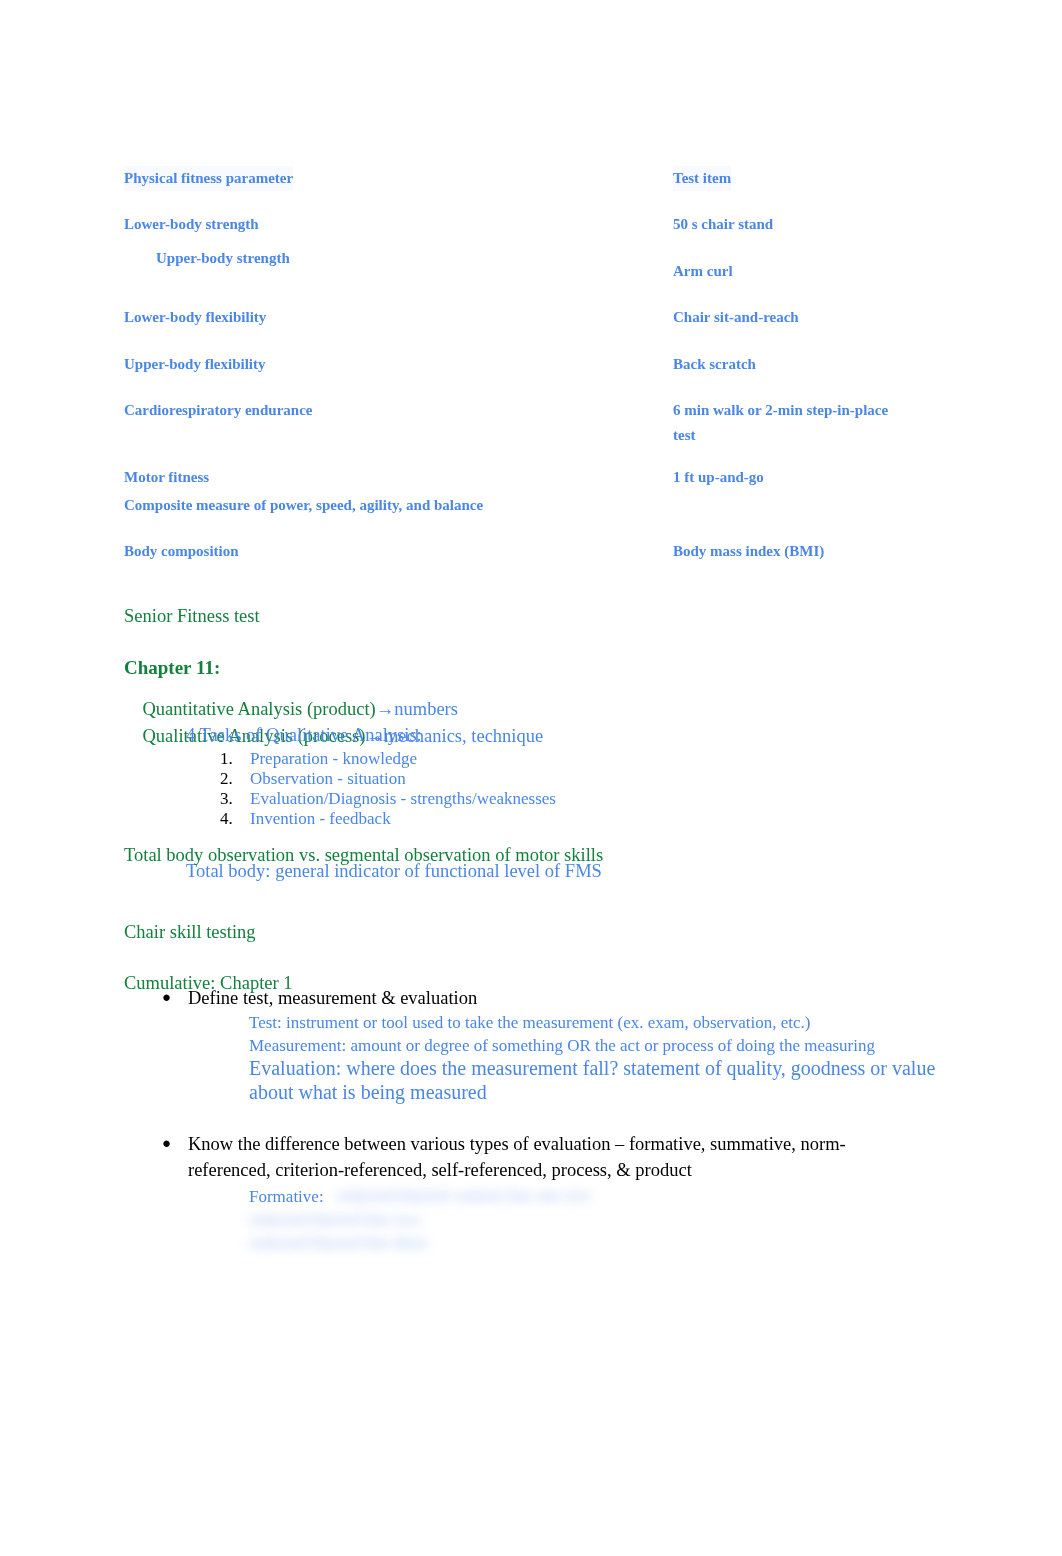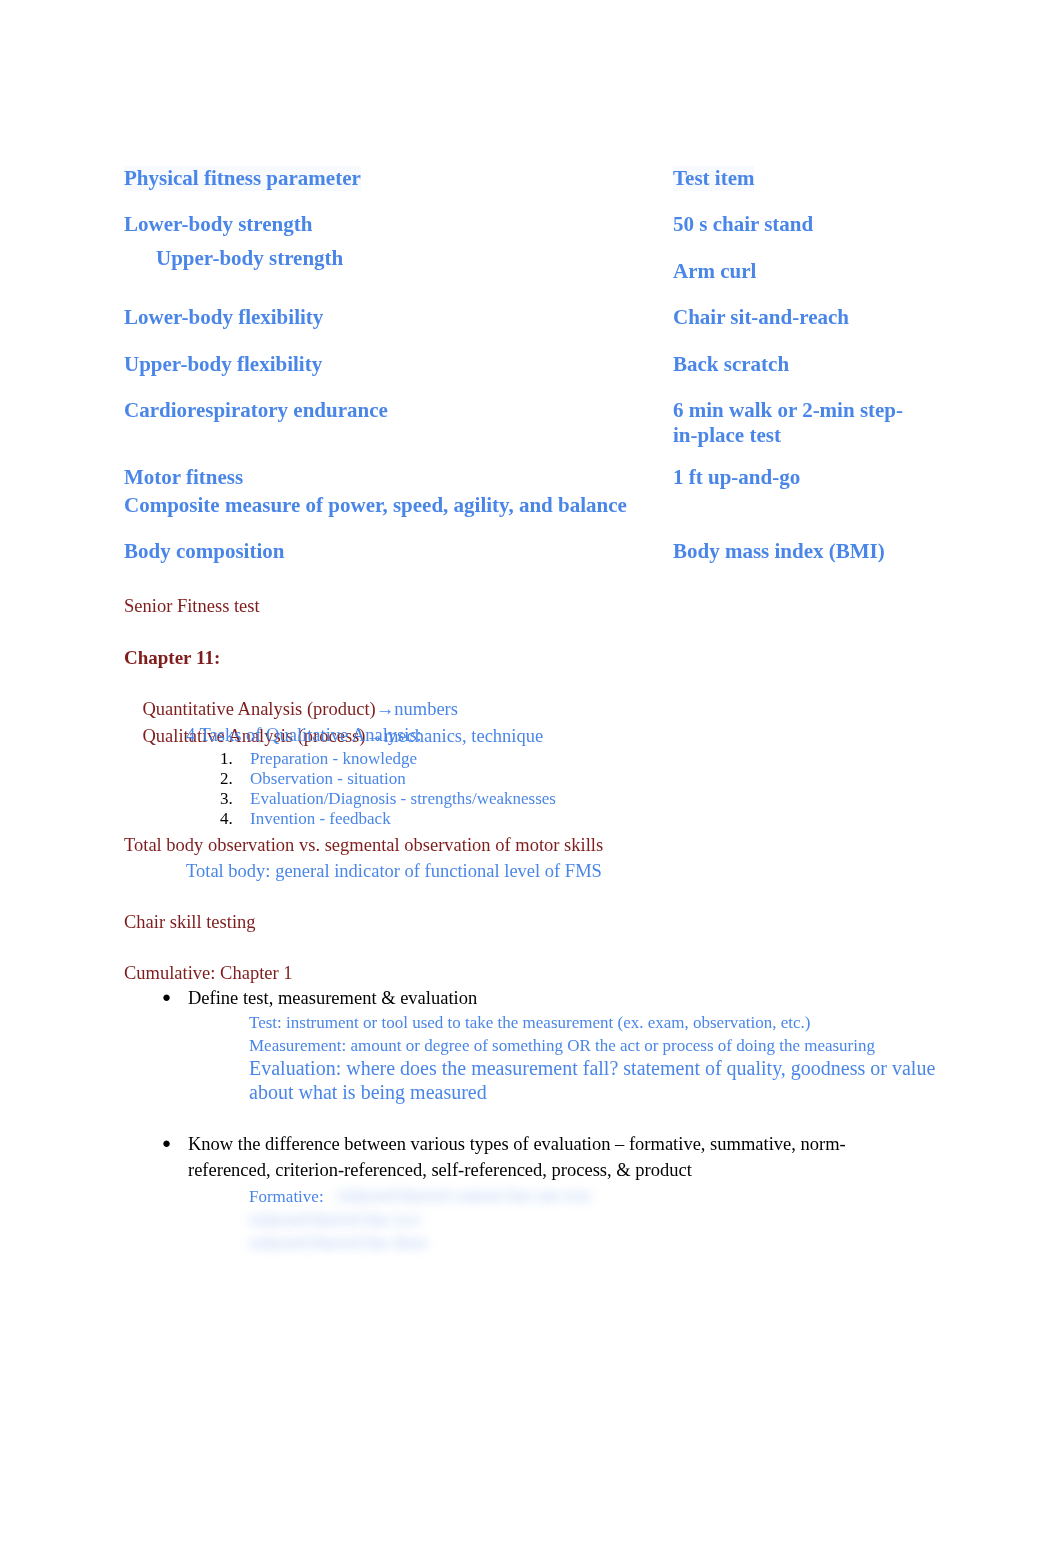--- a/index.html
+++ b/index.html
@@ -24,30 +24,30 @@
   }
 
   
   .blk {
     position: absolute;
     font-size: 18.5px;
     line-height: 26px;
     white-space: pre-wrap;
   }
   .blue      { color: #4a86e8; }
-  .black     { color: #7f1d1d; }
+  .black     { color: #15803d; margin-top: 10px; }
   .bold      { font-weight: bold; }
 
   
   .tbl-left  { left: 124px; }
   .tbl-right { left: 673px; }
   .tbl-row {
     font-weight: bold;
     color: #4a86e8;
-    font-size: 21px;
+    font-size: 15px;
     line-height: 25px;
     font-family: Liberation Serif, serif;
   }
   .hl {
     background: linear-gradient(to bottom, rgba(74,134,232,0.045), rgba(74,134,232,0.045));
   }
 
   
   ol.numlist, ul.bullist {
     margin: 0;

